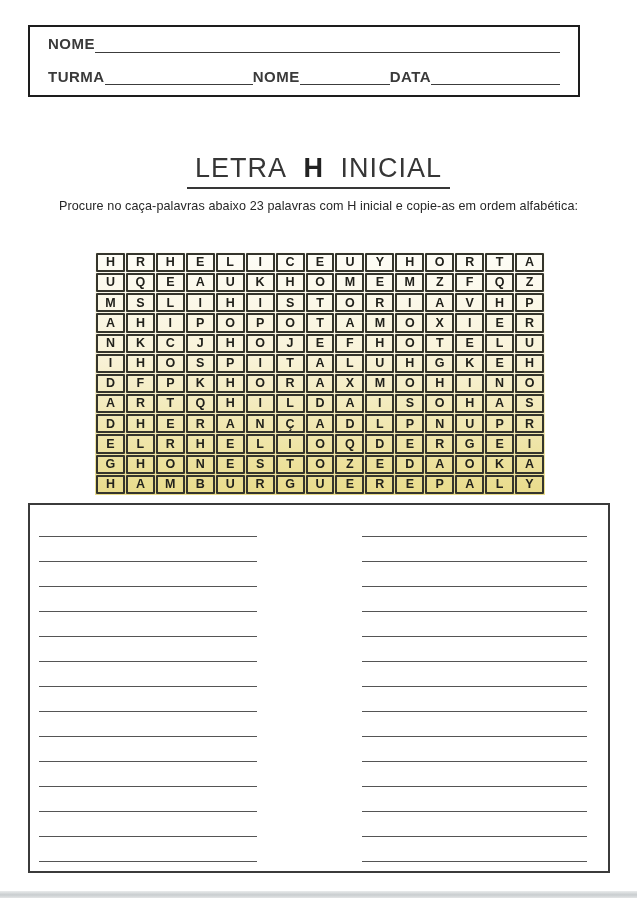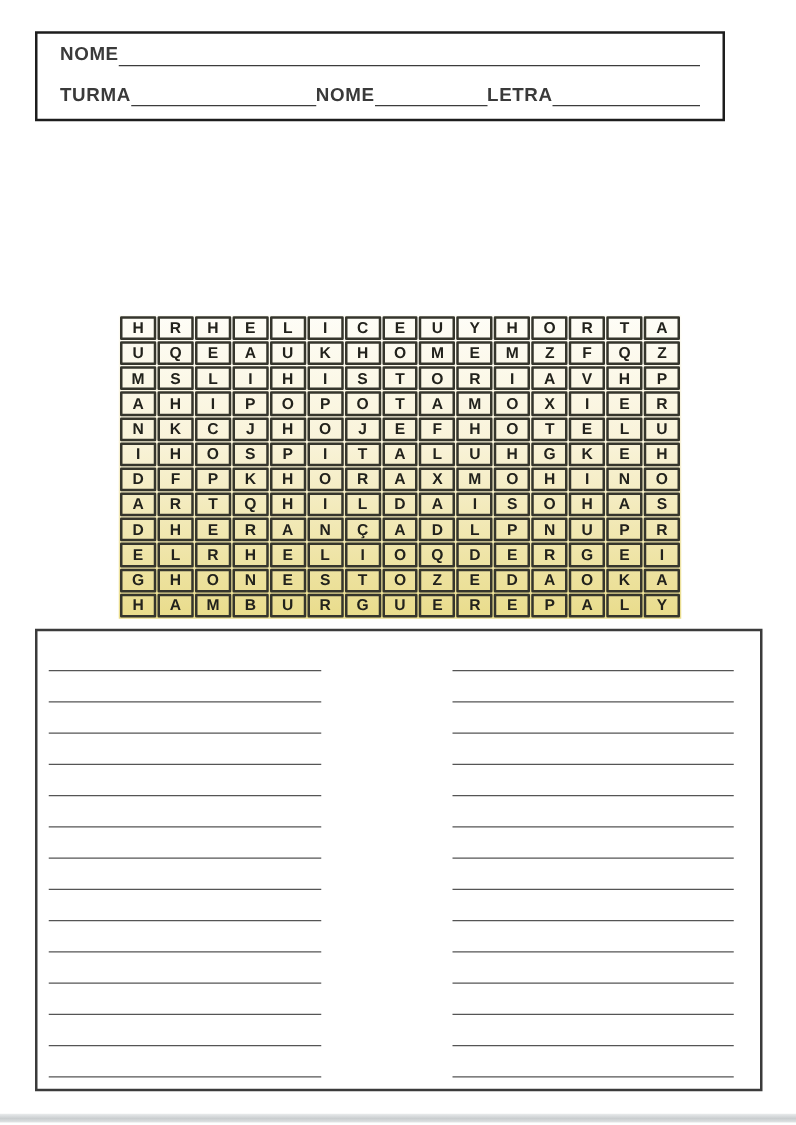--- a/index.html
+++ b/index.html
@@ -128,26 +128,34 @@
   <div class="info-box">
     <div class="info-row">
       <span class="lbl">NOME</span>
       <span class="wline"></span>
     </div>
     <div class="info-row">
       <span class="lbl">TURMA</span>
       <span class="wline w-date"></span>
       <span class="lbl">NOME</span>
       <span class="wline w-class"></span>
-      <span class="lbl">LETRA</span>
+      <span class="lbl">DATA</span>
       <span class="wline w-prof"></span>
     </div>
   </div>
 
-
+  <div class="title">
+    <span class="title-inner">
+      <span>LETRA</span>
+      <span class="th">H</span>
+      <span>INICIAL</span>
+    </span>
+  </div>
+
+  <div class="instruction">Procure no caça-palavras abaixo 23 palavras com H inicial e copie-as em ordem alfabética:</div>
 
   <div class="grid" style="grid-template-columns: repeat(15, 1fr); background: linear-gradient(rgb(254, 253, 247) 0%, rgb(249, 243, 217) 42%, rgb(233, 220, 139) 100%);">
       <div class="cell" style="border-color: rgb(53, 53, 44);">H</div>
       <div class="cell" style="border-color: rgb(53, 53, 44);">R</div>
       <div class="cell" style="border-color: rgb(53, 53, 44);">H</div>
       <div class="cell" style="border-color: rgb(53, 53, 44);">E</div>
       <div class="cell" style="border-color: rgb(53, 53, 44);">L</div>
       <div class="cell" style="border-color: rgb(53, 53, 44);">I</div>
       <div class="cell" style="border-color: rgb(53, 53, 44);">C</div>
       <div class="cell" style="border-color: rgb(53, 53, 44);">E</div>

